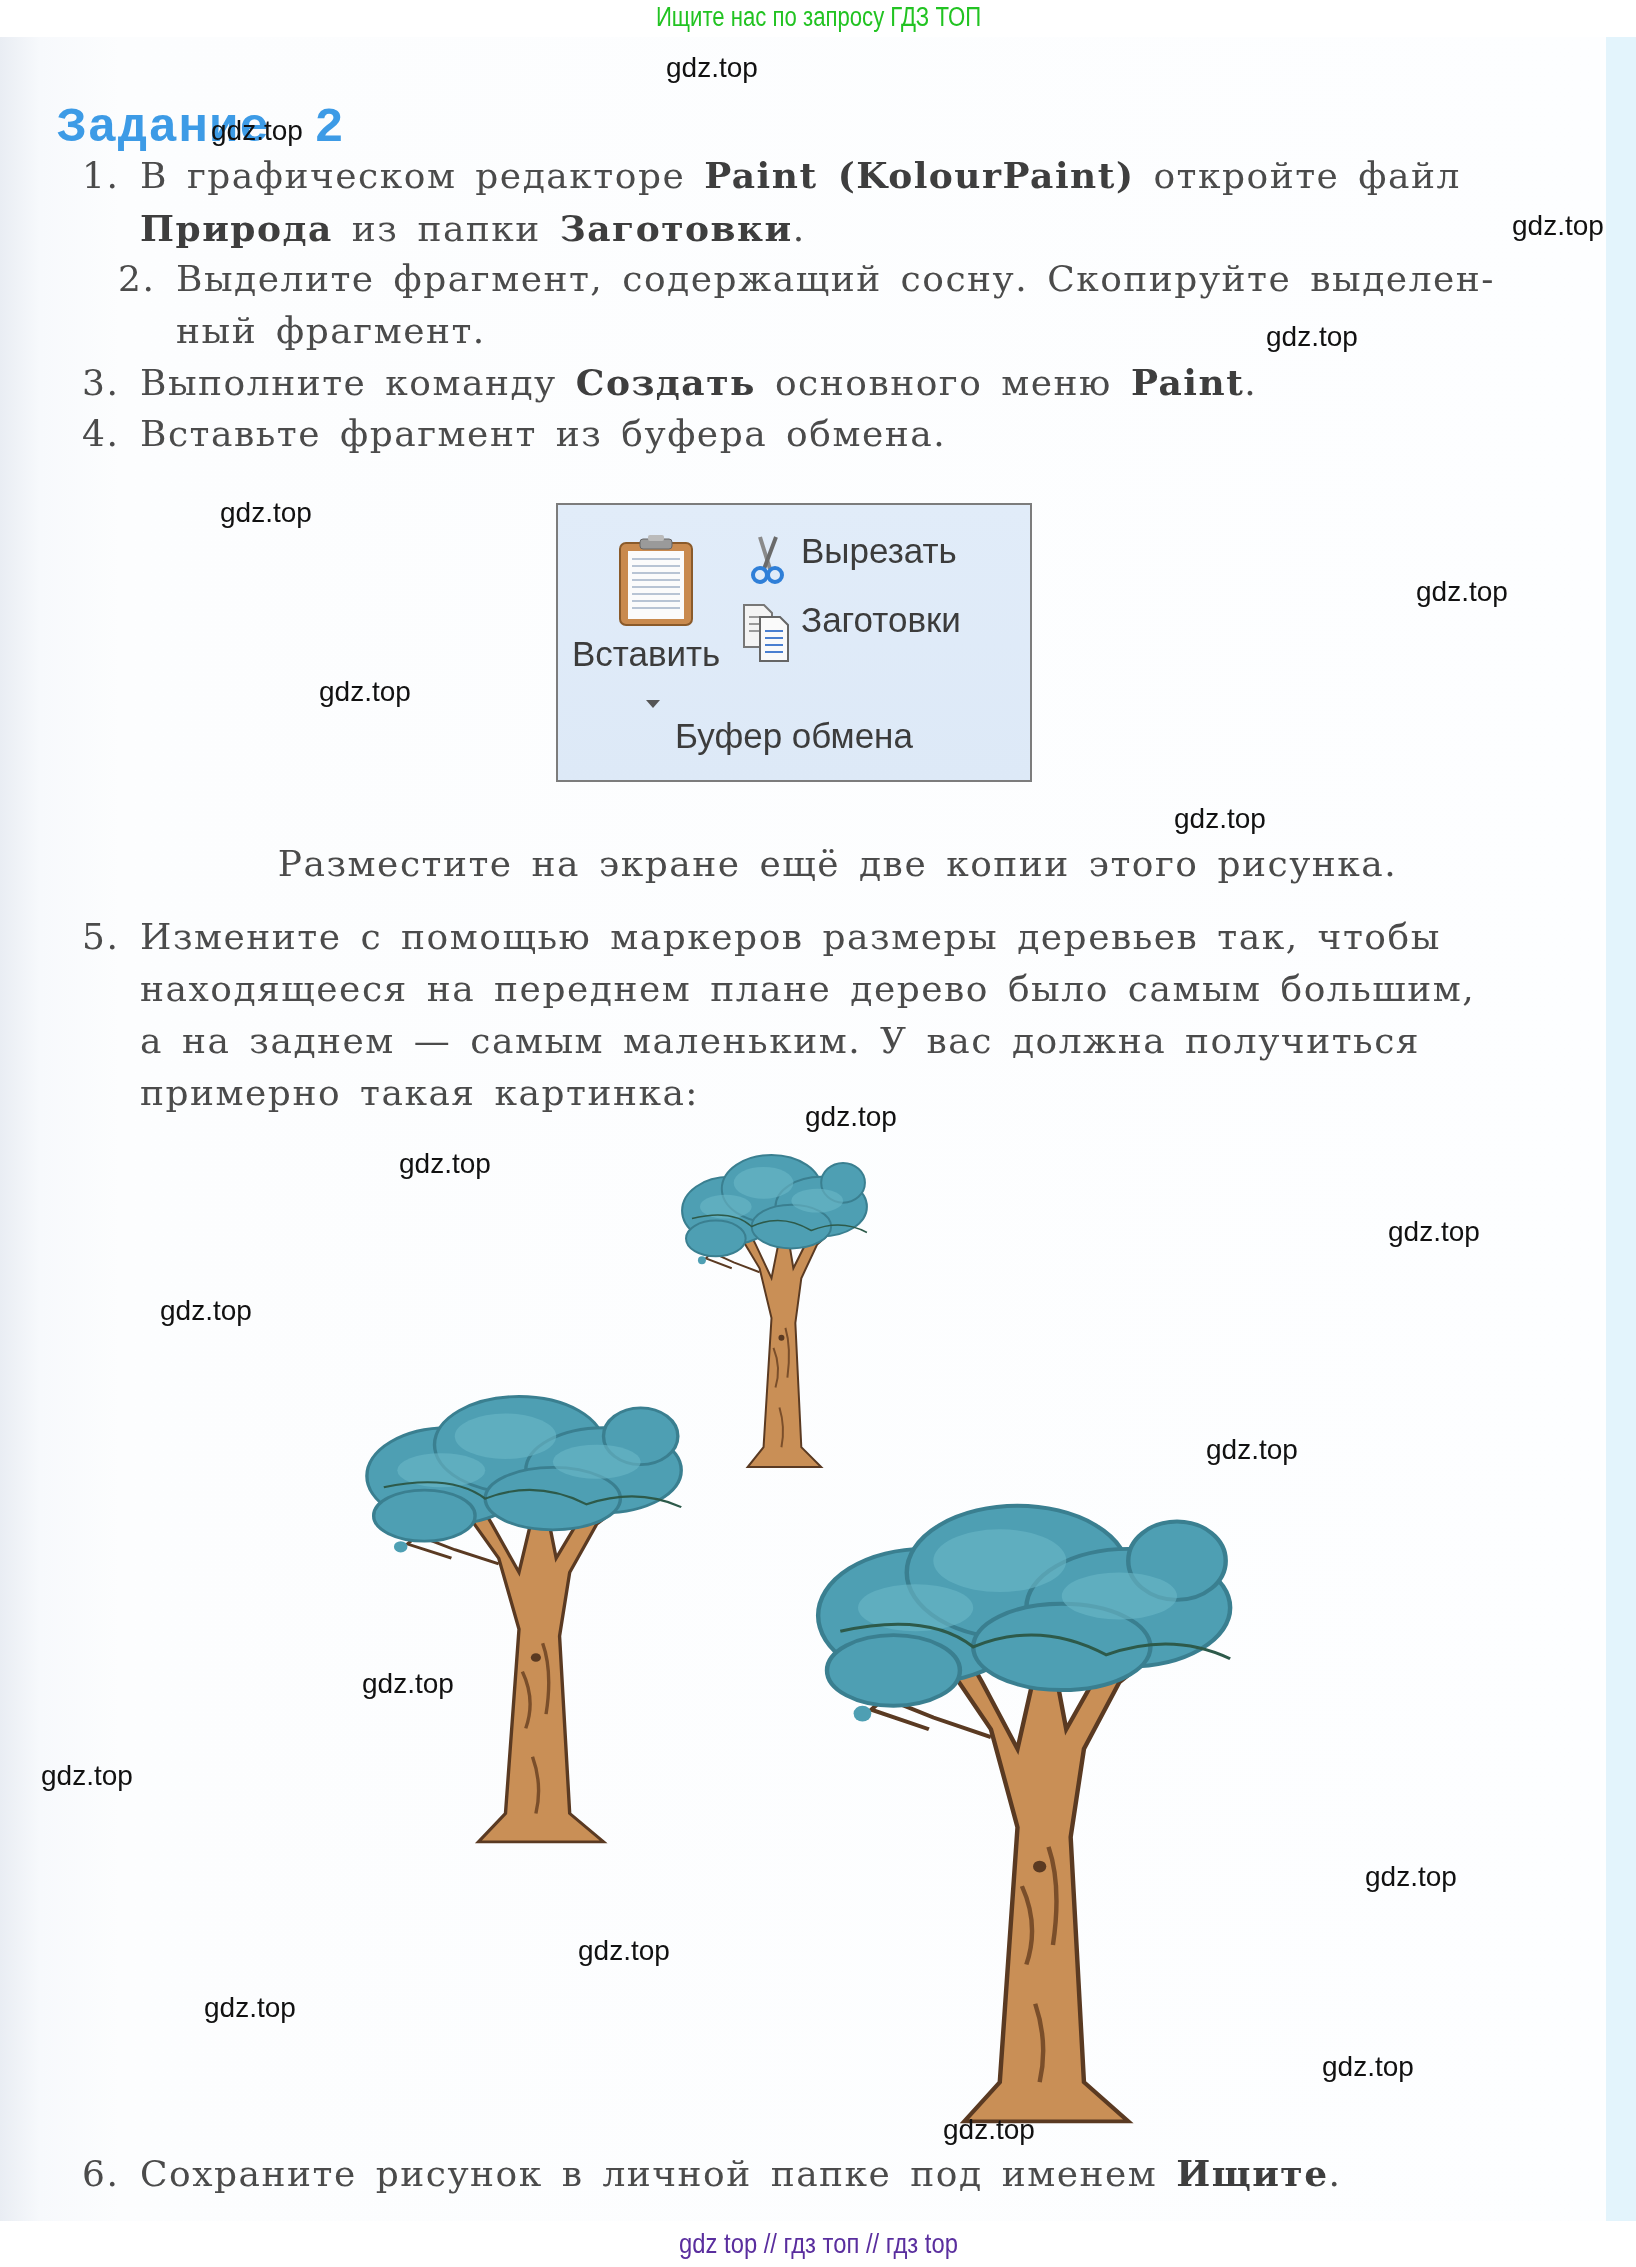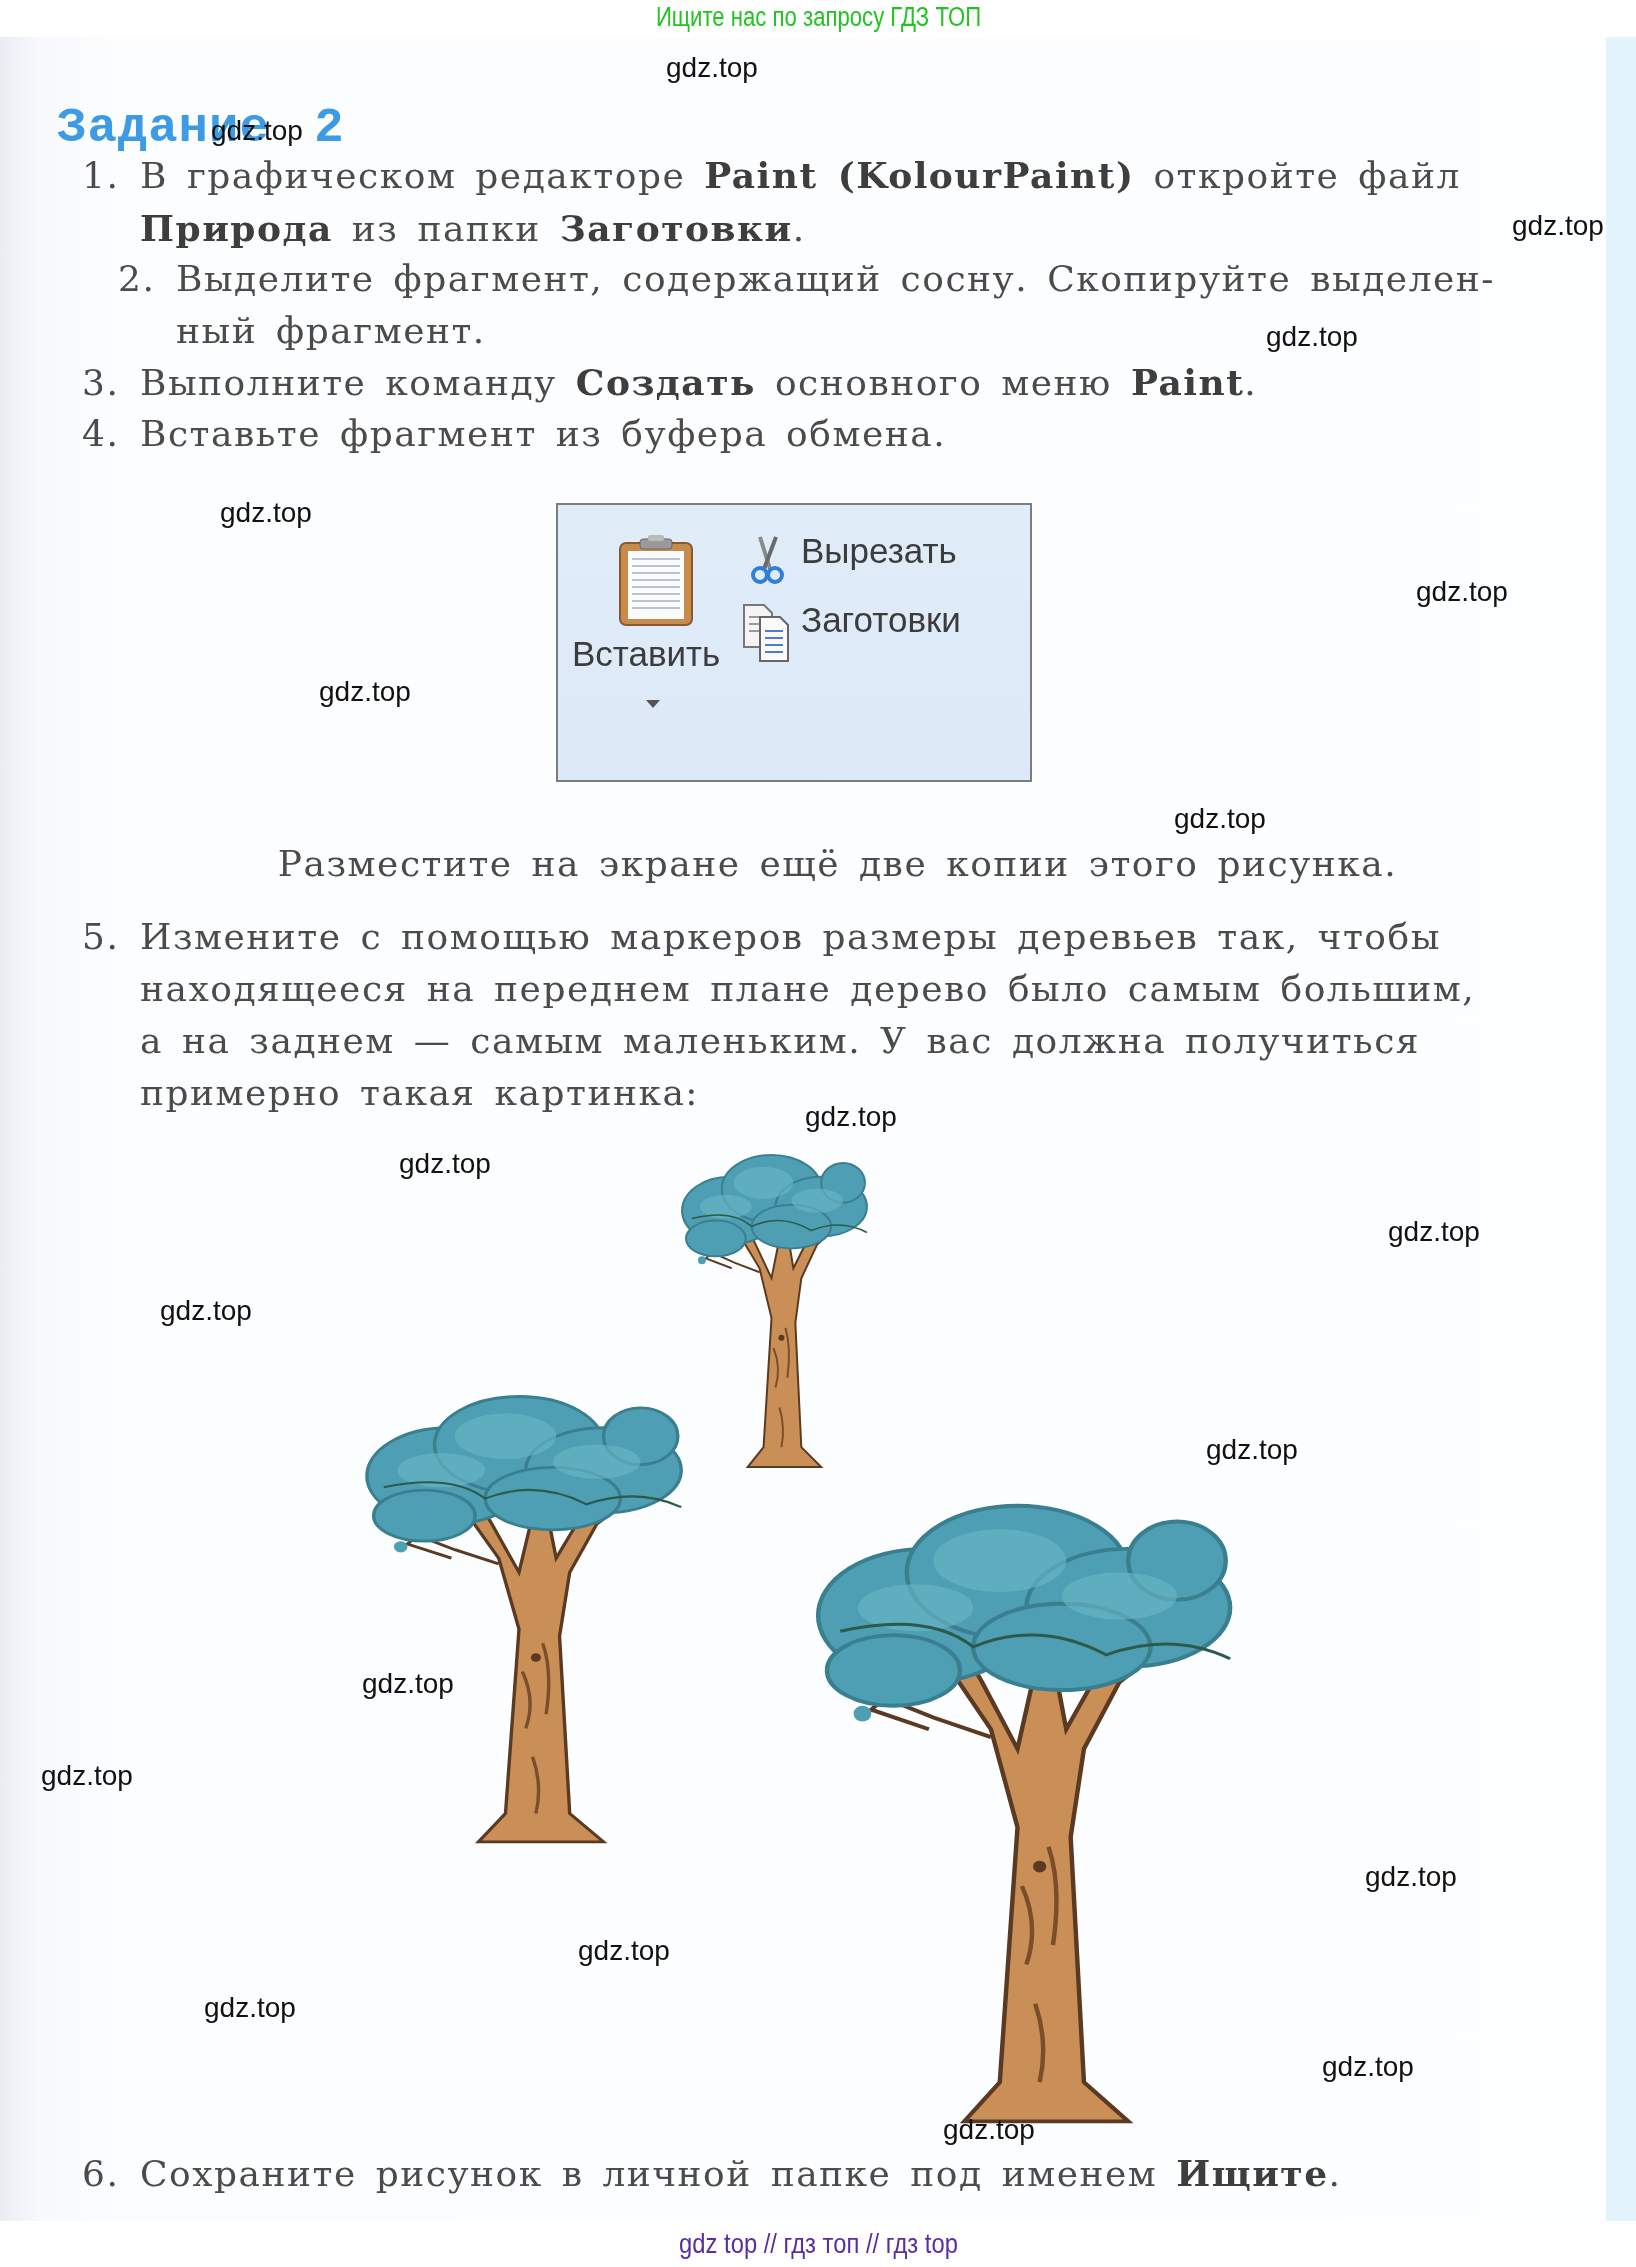--- a/index.html
+++ b/index.html
@@ -100,20 +100,21 @@
     <path d="M18 14 H38 L46 22 V58 H18 Z" fill="#fafafa" stroke="#666" stroke-width="2"></path>
     <g stroke="#4a7fd0" stroke-width="2">
         <line x1="23" y1="28" x2="41" y2="28"></line>
         <line x1="23" y1="35" x2="41" y2="35"></line>
         <line x1="23" y1="42" x2="41" y2="42"></line>
         <line x1="23" y1="49" x2="41" y2="49"></line>
       </g>
   </svg>
   <div class="copy-label">Заготовки</div>
 
+  <div class="group-label">Буфер обмена</div>
 </div>
 
 <div class="step text" style="top:838px;text-align:center;">
   <span class="num"></span><span>Разместите на экране ещё две копии этого рисунка.</span>
 </div>
 
 <div class="step text" style="top:911px;">
   <span class="num">5.</span><span>Измените с помощью маркеров размеры деревьев так, чтобы</span><br>
   <span class="cont"></span><span>находящееся на переднем плане дерево было самым большим,</span><br>
   <span class="cont"></span><span>а на заднем — самым маленьким. У вас должна получиться</span><br>

